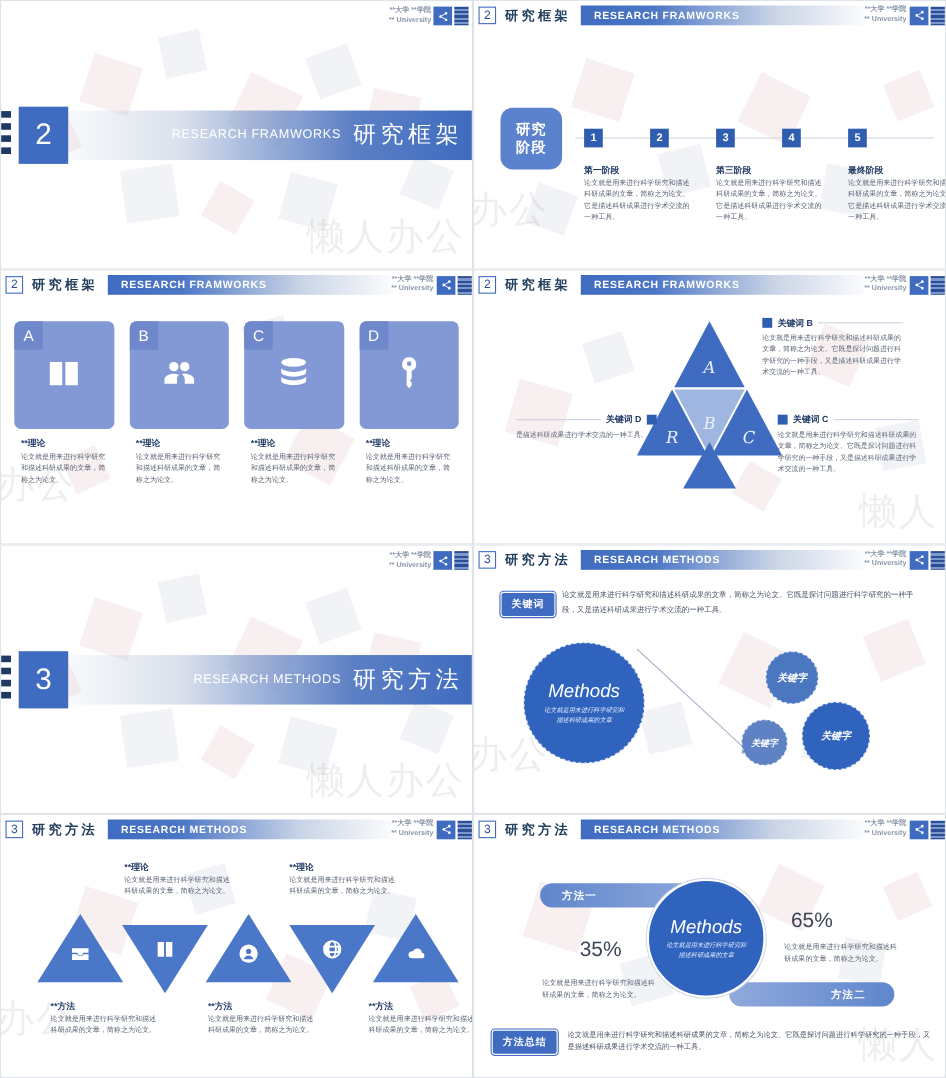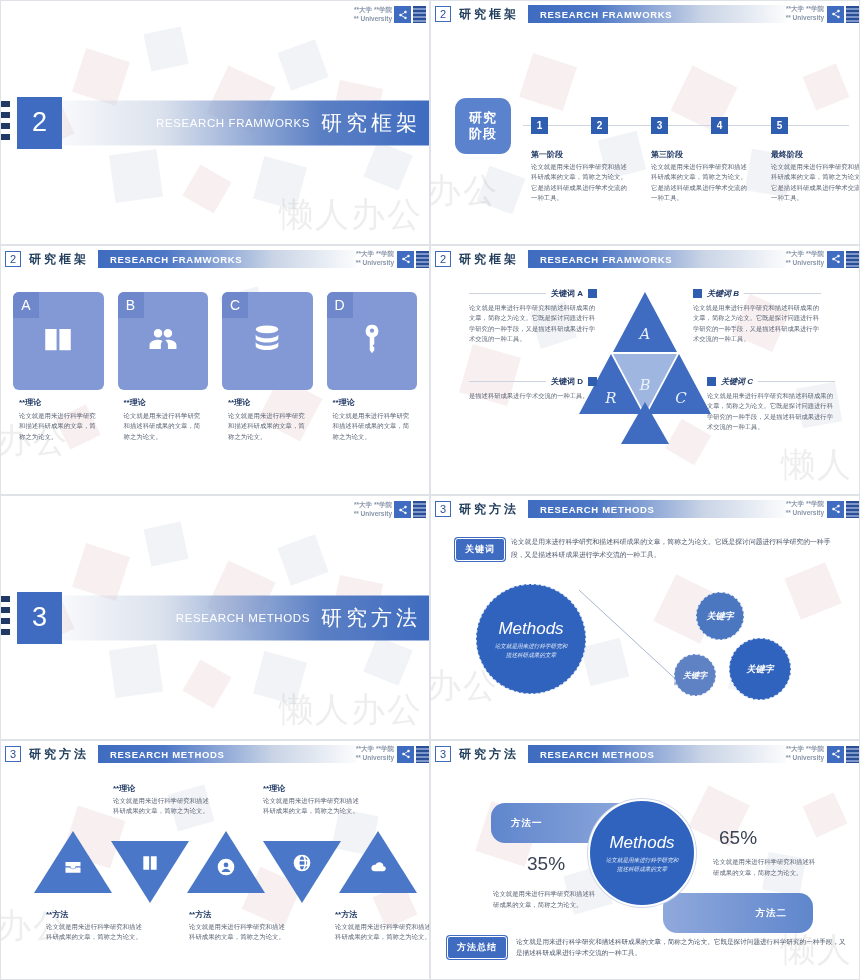--- a/index.html
+++ b/index.html
@@ -156,21 +156,21 @@
   .card .cb { font-size: 6.4px; color: #5a6474; line-height: 1.62; margin-left: 6px; padding-right: 6px; }
 
   
   .tri-wrap { position: absolute; left: 0; right: 0; top: 30px; bottom: 0; }
   .kw { position: absolute; width: 128px; }
   .kw .kh { display: flex; align-items: center; gap: 5px; margin-bottom: 4px; }
   .kw .sq { width: 9px; height: 9px; background: #2f5db0; flex: none; }
   .kw .kt { font-size: 8px; font-weight: 700; color: #1f3864; }
   .kw .kb { font-size: 6.3px; color: #5a6474; line-height: 1.65; }
   .kw .rule { height: 1px; background: #ccd3df; flex: 1; }
-  .kw.right .kh { flex-direction: row; font-style: italic; }
+  .kw.right .kh { flex-direction: row; }
   .tri-svg { position: absolute; left: 50%; transform: translateX(-50%); top: 8px; }
 
   
   .pill {
     display: inline-flex; align-items: center; justify-content: center;
     background: #3f6cc0; color: #fff; font-size: 9px; font-weight: 700;
     border-radius: 3px; padding: 4px 9px; letter-spacing: 1px;
     border: 1px solid #fff; box-shadow: 0 0 0 1px #3f6cc0;
   }
   .bub {
@@ -188,21 +188,21 @@
   .tri-up { border-left: 39px solid transparent; border-right: 39px solid transparent; border-bottom: 62px solid #4a77c8; }
   .tri-dn { border-left: 39px solid transparent; border-right: 39px solid transparent; border-top: 62px solid #4a77c8; }
   .tri-ic-g { position: absolute; width: 20px; height: 20px; }
   .tri-ic-g svg { width: 20px; height: 20px; fill: #fff; }
   .tblk { position: absolute; width: 98px; }
   .tblk .tt { font-size: 8px; font-weight: 700; color: #1f3864; margin-bottom: 2px; }
   .tblk .tb { font-size: 6.4px; color: #5a6474; line-height: 1.62; }
 
   
   .mpill {
-    position: absolute; height: 40px; border-radius: 14px;
+    position: absolute; height: 22px; border-radius: 14px;
     background: linear-gradient(90deg,#5f86cc,#90a9dc);
     display: flex; align-items: center; color: #fff;
     font-size: 9.5px; font-weight: 700; letter-spacing: 1px;
   }
   .pct { position: absolute; font-size: 19px; color: #3a4454; font-family: "Liberation Sans", sans-serif; }
   .pcttxt { position: absolute; font-size: 6.4px; color: #5a6474; line-height: 1.65; width: 108px; }
   .sumrow { position: absolute; left: 16px; right: 10px; bottom: 20px; display: flex; gap: 9px; align-items: flex-start; }
   .sumrow .sb { font-size: 6.6px; color: #4a5568; line-height: 1.7; flex: 1; }
 </style>
 </head>
@@ -422,28 +422,20 @@
         <polygon points="48,70 112,70 80,130" fill="#9fb6e0"></polygon>
         <polygon points="46,70 14,130 78,130" fill="#3f6cc0"></polygon>
         <polygon points="114,70 146,130 82,130" fill="#3f6cc0"></polygon>
         <polygon points="80,118 104,160 56,160" fill="#3f6cc0"></polygon>
         <text x="80" y="55" fill="#eaf0fb" font-size="15" font-style="italic" font-family="DejaVu Serif, serif" text-anchor="middle">A</text>
         <text x="80" y="106" fill="#eaf0fb" font-size="15" font-style="italic" font-family="DejaVu Serif, serif" text-anchor="middle">B</text>
         <text x="46" y="119" fill="#eaf0fb" font-size="15" font-style="italic" font-family="DejaVu Serif, serif" text-anchor="middle">R</text>
         <text x="116" y="119" fill="#eaf0fb" font-size="15" font-style="italic" font-family="DejaVu Serif, serif" text-anchor="middle">C</text>
       </svg>
 
-      <div class="kw" style="left:38px;top:12px;text-align:right">
-        <div class="kh">
-          <span class="rule"></span>
-          <span class="kt">关键词 A</span>
-          <span class="sq"></span>
-        </div>
-        <div class="kb" style="text-align:left">论文就是用来进行科学研究和描述科研成果的文章，简称之为论文。它既是探讨问题进行科学研究的一种手段，又是描述科研成果进行学术交流的一种工具。</div>
-      </div>
 
       <div class="kw right" style="left:262px;top:12px">
         <div class="kh">
           <span class="sq"></span>
           <span class="kt">关键词 B</span>
           <span class="rule"></span>
         </div>
         <div class="kb">论文就是用来进行科学研究和描述科研成果的文章，简称之为论文。它既是探讨问题进行科学研究的一种手段，又是描述科研成果进行学术交流的一种工具。</div>
       </div>
 

